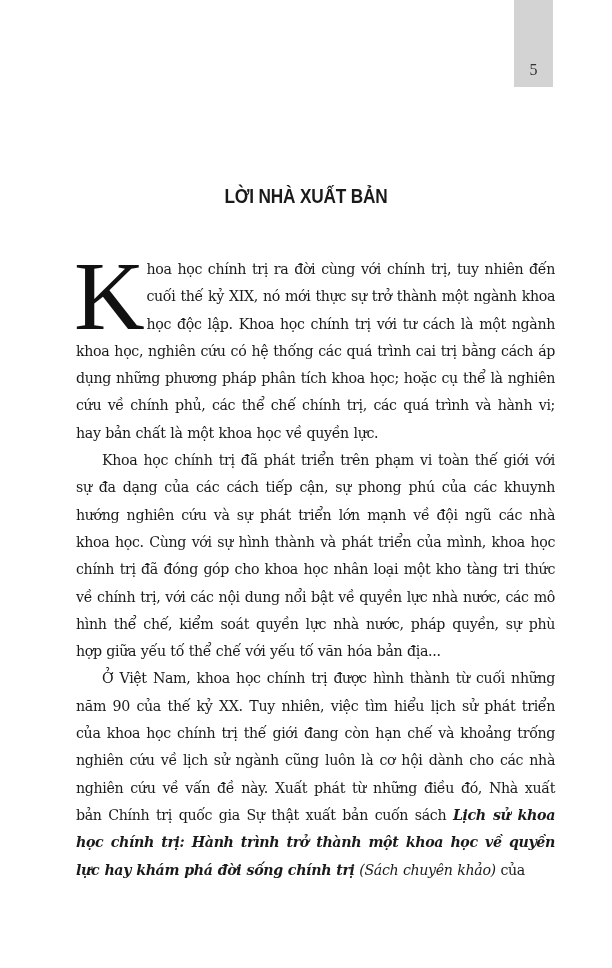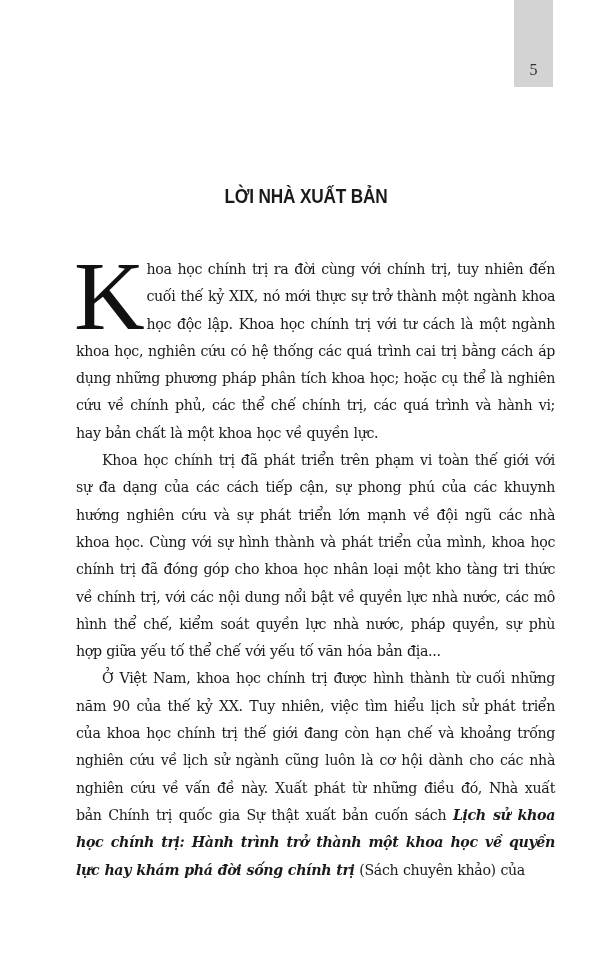--- a/index.html
+++ b/index.html
@@ -76,20 +76,21 @@
       margin-top: 4px;
       margin-right: 2px;
       margin-left: -2px;
       color: #111111;
     }
     .bi {
       font-weight: bold;
       font-style: italic;
     }
     .it {
+      font-style: italic;
       margin-top: 36px;
     }
   </style>
 </head>
 <body>
 
 <div class="page-tab">
   <span class="page-number">5</span>
 </div>
 

